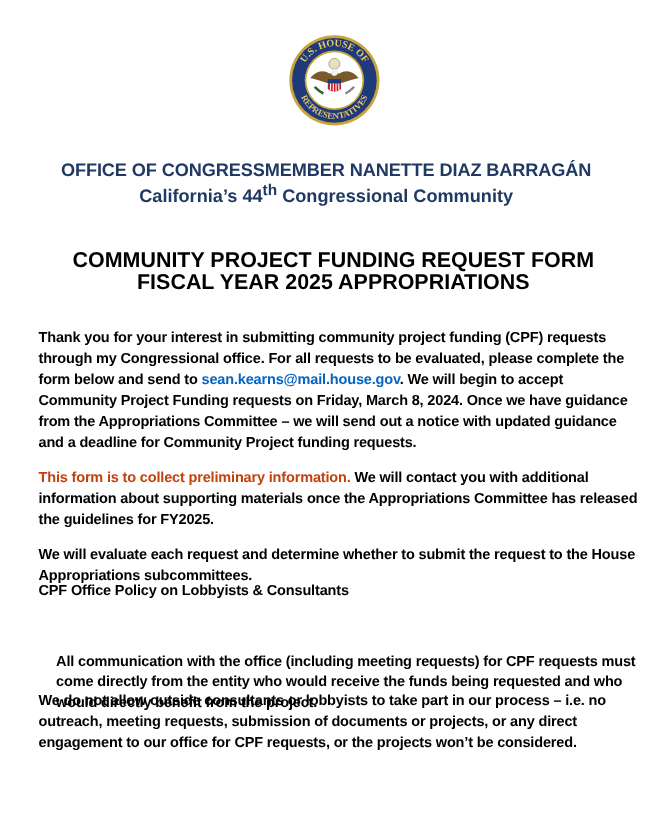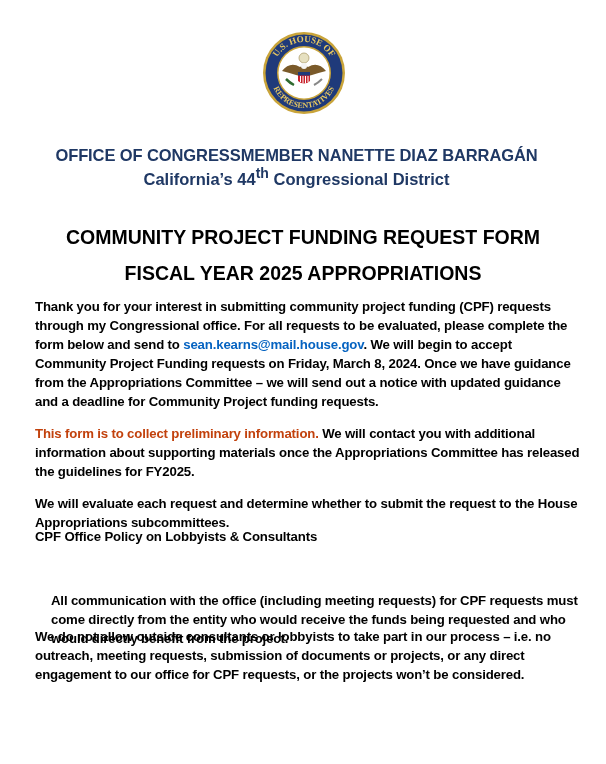--- a/index.html
+++ b/index.html
@@ -16,21 +16,21 @@
     color: #1f3864; font-weight: bold;
   }
   .h1 { top: 146px; font-size: 16.5px; letter-spacing: -0.1px; }
   .h2 { top: 170px; font-size: 16.5px; }
   .h2 sup { font-size: 14px; vertical-align: 7px; line-height: 0; }
   .title {
     position: absolute; left: 0; width: 606px; text-align: center;
     font-weight: bold; font-size: 19.5px; color: #000;
   }
   .t1 { top: 226px; }
-  .t2 { top: 262px; }
+  .t2 { top: 246px; }
   .para {
     position: absolute; left: 35px; width: 545px;
     font-size: 13.2px; font-weight: bold; line-height: 19px;
     letter-spacing: -0.15px;
   }
   .p1 { top: 297px; }
   .p2 { top: 424px; }
   .p3 { top: 494px; }
   .p4 { top: 527px; }
   .p5 { top: 591px; margin-left: 16px; }
@@ -63,21 +63,21 @@
     <circle cx="42" cy="35" r="3" fill="#f4f4f4"></circle>
     <path d="M36 41 H48 V50 Q42 55 36 50 Z" fill="#c8202a"></path>
     <rect x="36" y="41" width="12" height="3.5" fill="#1f3a7a"></rect>
     <path d="M38.5 45 V51 M41 45 V52.5 M43.5 45 V52.5 M46 45 V51" stroke="#ffffff" stroke-width="1"></path>
     <path d="M24 48 Q28 52 32 54" stroke="#2f6a2f" stroke-width="2.5" fill="none"></path>
     <path d="M52 54 Q56 52 60 48" stroke="#888888" stroke-width="2" fill="none"></path>
   </svg>
 </div>
 
 <div class="header h1">OFFICE OF CONGRESSMEMBER NANETTE DIAZ BARRAGÁN</div>
-<div class="header h2"><span>California’s 44</span><sup>th</sup><span> Congressional District</span></div>
+<div class="header h2"><span>California’s 44</span><sup>th</sup><span> Congressional Community</span></div>
 
 <div class="title t1">COMMUNITY PROJECT FUNDING REQUEST FORM</div>
 <div class="title t2">FISCAL YEAR 2025 APPROPRIATIONS</div>
 
 <div class="para p1"><span>Thank you for your interest in submitting community project funding (CPF) requests through my Congressional office. For all requests to be evaluated, please complete the form below and send to </span><a class="link">sean.kearns@mail.house.gov</a><span>. We will begin to accept Community Project Funding requests on Friday, March 8, 2024. Once we have guidance from the Appropriations Committee – we will send out a notice with updated guidance and a deadline for Community Project funding requests.</span></div>
 
 <div class="para p2"><span class="red">This form is to collect preliminary information.</span><span> We will contact you with additional information about supporting materials once the Appropriations Committee has released the guidelines for FY2025.</span></div>
 
 <div class="para p3">We will evaluate each request and determine whether to submit the request to the House Appropriations subcommittees.</div>
 

